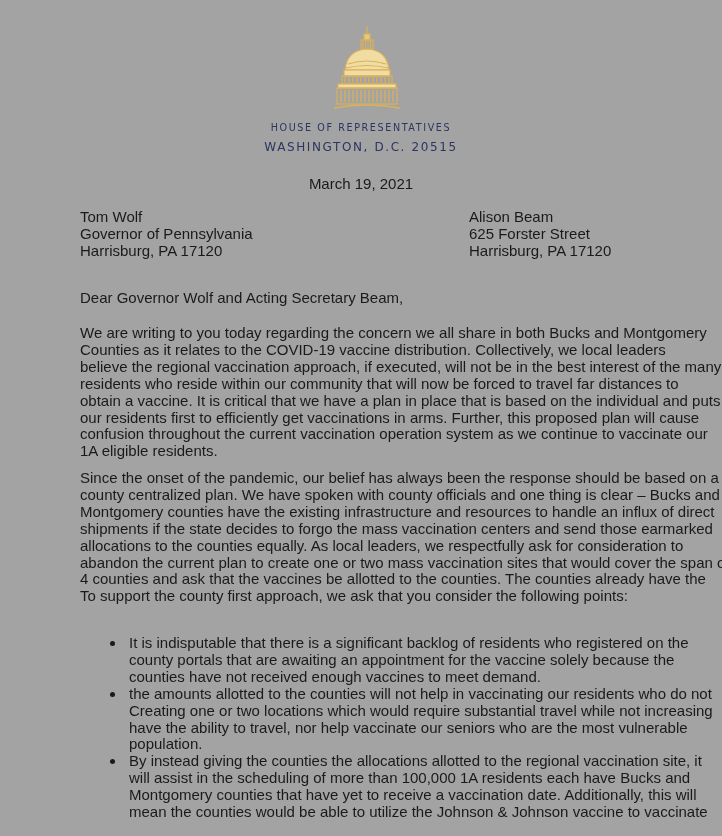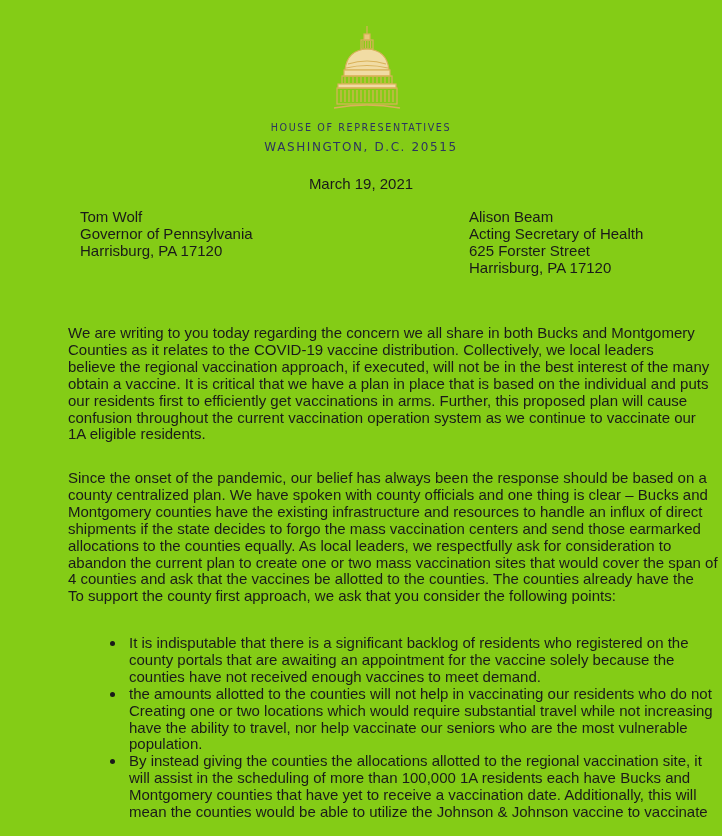--- a/index.html
+++ b/index.html
@@ -1,31 +1,31 @@
 <!DOCTYPE html>
 <html><head>
   <meta charset="utf-8">
   <style>
     html, body { margin: 0; padding: 0; background: #ffffff; }
     body { width: 722px; height: 836px; position: relative; overflow: hidden; }
-    .page { position: absolute; left: 0; top: 0; width: 722px; height: 836px; background: #84cc16; }
+    .page { position: absolute; left: 0; top: 0; width: 722px; height: 836px; background: #a3a3a3; }
     .letterhead { position: absolute; left: 0; top: 0; width: 722px; height: 160px; }
     .capitol { position: absolute; left: 332px; top: 24px; width: 70px; height: 86px; }
     .lh-line { position: absolute; left: 0; width: 722px; text-align: center;
       font-family: "DejaVu Sans", sans-serif; color: #2d3560; letter-spacing: 1.6px; }
     .lh-1 { top: 122px; font-size: 9.6px; }
     .lh-2 { top: 140px; font-size: 12px; }
     .txt { font-family: Liberation Sans, sans-serif; font-size: 15px; line-height: 16.9px; color: #1a1a1a; }
     .date { position: absolute; left: 0; width: 722px; top: 176px; text-align: center; }
     .addr { position: absolute; top: 209px; }
     .addr-left { left: 80px; }
     .addr-right { left: 469px; }
     .addr div { white-space: nowrap; }
     .salutation { position: absolute; left: 80px; top: 290px; white-space: nowrap; }
-    .para { position: absolute; left: 68px; width: 590px; white-space: nowrap; }
+    .para { position: absolute; left: 80px; width: 590px; white-space: nowrap; }
     .p1 { top: 325px; }
     .p2 { top: 470px; }
     .bullets { position: absolute; left: 80px; top: 627px; width: 600px; margin: 8px; padding: 0; list-style: none; }
     .bullet { position: relative; padding-left: 41px; white-space: nowrap; }
     .bullet .dot { position: absolute; left: 22px; top: 6px; width: 5px; height: 5px; border-radius: 50%; background: #1a1a1a; }
   </style>
 </head>
 <body>
 
 <div class="page">
@@ -83,30 +83,31 @@
   <div class="txt date">March 19, 2021</div>
 
   <div class="txt addr addr-left">
     <div>Tom Wolf</div>
     <div>Governor of Pennsylvania</div>
     <div>Harrisburg, PA 17120</div>
   </div>
 
   <div class="txt addr addr-right">
     <div>Alison Beam</div>
-    <div>Acting Secretary of Health</div>
     <div>625 Forster Street</div>
     <div>Harrisburg, PA 17120</div>
   </div>
 
+  <div class="txt salutation">Dear Governor Wolf and Acting Secretary Beam,</div>
 
   <div class="txt para p1">
     <div>We are writing to you today regarding the concern we all share in both Bucks and Montgomery</div>
     <div>Counties as it relates to the COVID-19 vaccine distribution. Collectively, we local leaders</div>
     <div>believe the regional vaccination approach, if executed, will not be in the best interest of the many</div>
+    <div>residents who reside within our community that will now be forced to travel far distances to</div>
     <div>obtain a vaccine. It is critical that we have a plan in place that is based on the individual and puts</div>
     <div>our residents first to efficiently get vaccinations in arms. Further, this proposed plan will cause</div>
     <div>confusion throughout the current vaccination operation system as we continue to vaccinate our</div>
     <div>1A eligible residents.</div>
   </div>
 
   <div class="txt para p2">
     <div>Since the onset of the pandemic, our belief has always been the response should be based on a</div>
     <div>county centralized plan. We have spoken with county officials and one thing is clear – Bucks and</div>
     <div>Montgomery counties have the existing infrastructure and resources to handle an influx of direct</div>

